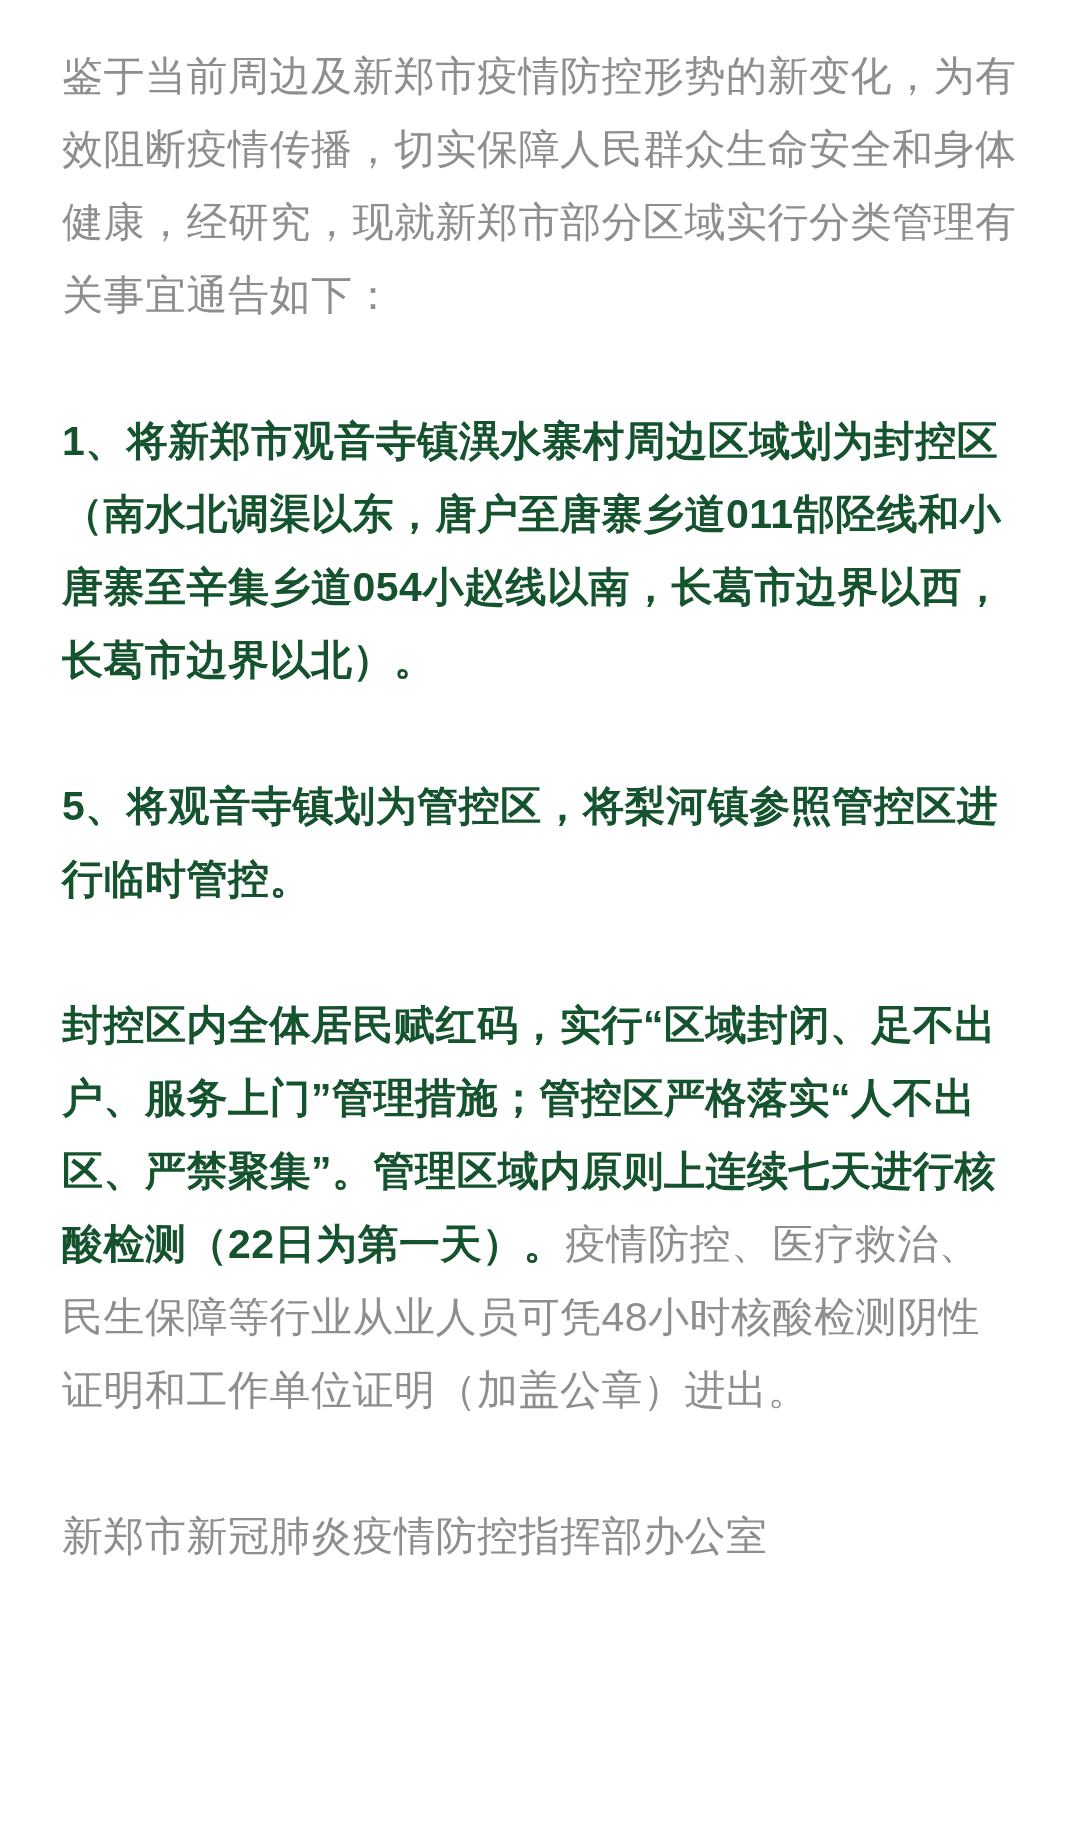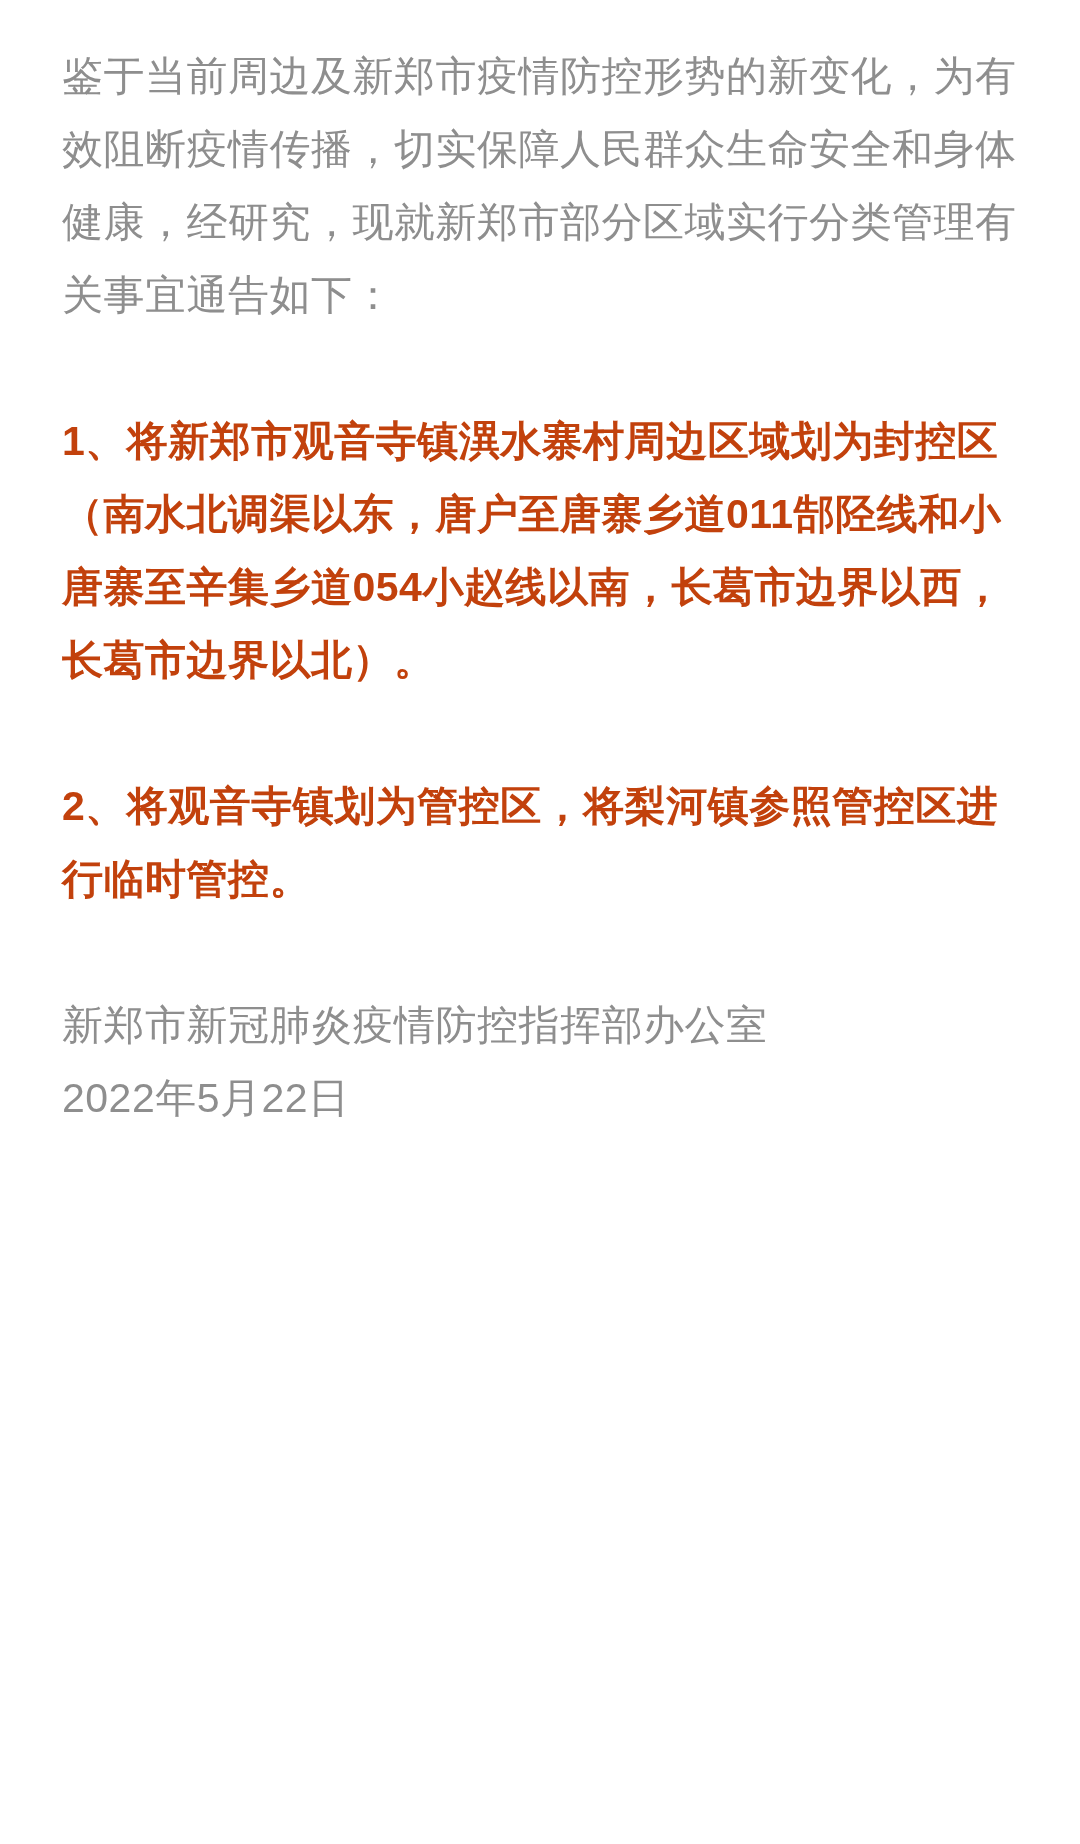--- a/index.html
+++ b/index.html
@@ -24,42 +24,42 @@
   .para {
     margin: 0 0 73px 0;
     font-size: 41px;
     line-height: 73px;
     letter-spacing: 0.5px;
     text-align: left;
     overflow-wrap: break-word;
     word-break: break-all;
   }
   .emphasis {
-    color: #c2410c;
+    color: #14532d;
     font-weight: 700;
   }
   .normal {
     color: #8e8e8e;
     font-weight: 400;
   }
   .signature-block .para {
     margin-bottom: 0;
   }
 </style>
 </head>
 <body>
 
 <div class="page">
 
   <p class="para normal"><span>鉴于当前周边及新郑市疫情防控形势的新变化，为有效阻断疫情传播，切实保障人民群众生命安全和身体健康，经研究，现就新郑市部分区域实行分类管理有关事宜通告如下：</span></p>
 
   <p class="para emphasis"><span>1、将新郑市观音寺镇潩水寨村周边区域划为封控区（南水北调渠以东，唐户至唐寨乡道011郜陉线和小唐寨至辛集乡道054小赵线以南，长葛市边界以西，长葛市边界以北）。</span></p>
 
-  <p class="para emphasis"><span>2、将观音寺镇划为管控区，将梨河镇参照管控区进行临时管控。</span></p>
+  <p class="para emphasis"><span>5、将观音寺镇划为管控区，将梨河镇参照管控区进行临时管控。</span></p>
 
+  <p class="para"><span class="emphasis">封控区内全体居民赋红码，实行“区域封闭、足不出户、服务上门”管理措施；管控区严格落实“人不出区、严禁聚集”。管理区域内原则上连续七天进行核酸检测（22日为第一天）。</span><span class="normal">疫情防控、医疗救治、民生保障等行业从业人员可凭48小时核酸检测阴性证明和工作单位证明（加盖公章）进出。</span></p>
 
 
   <div class="signature-block">
     <p class="para normal"><span>新郑市新冠肺炎疫情防控指挥部办公室</span></p>
-    <p class="para normal"><span>2022年5月22日</span></p>
   </div>
 
 </div>
 
 </body></html>

